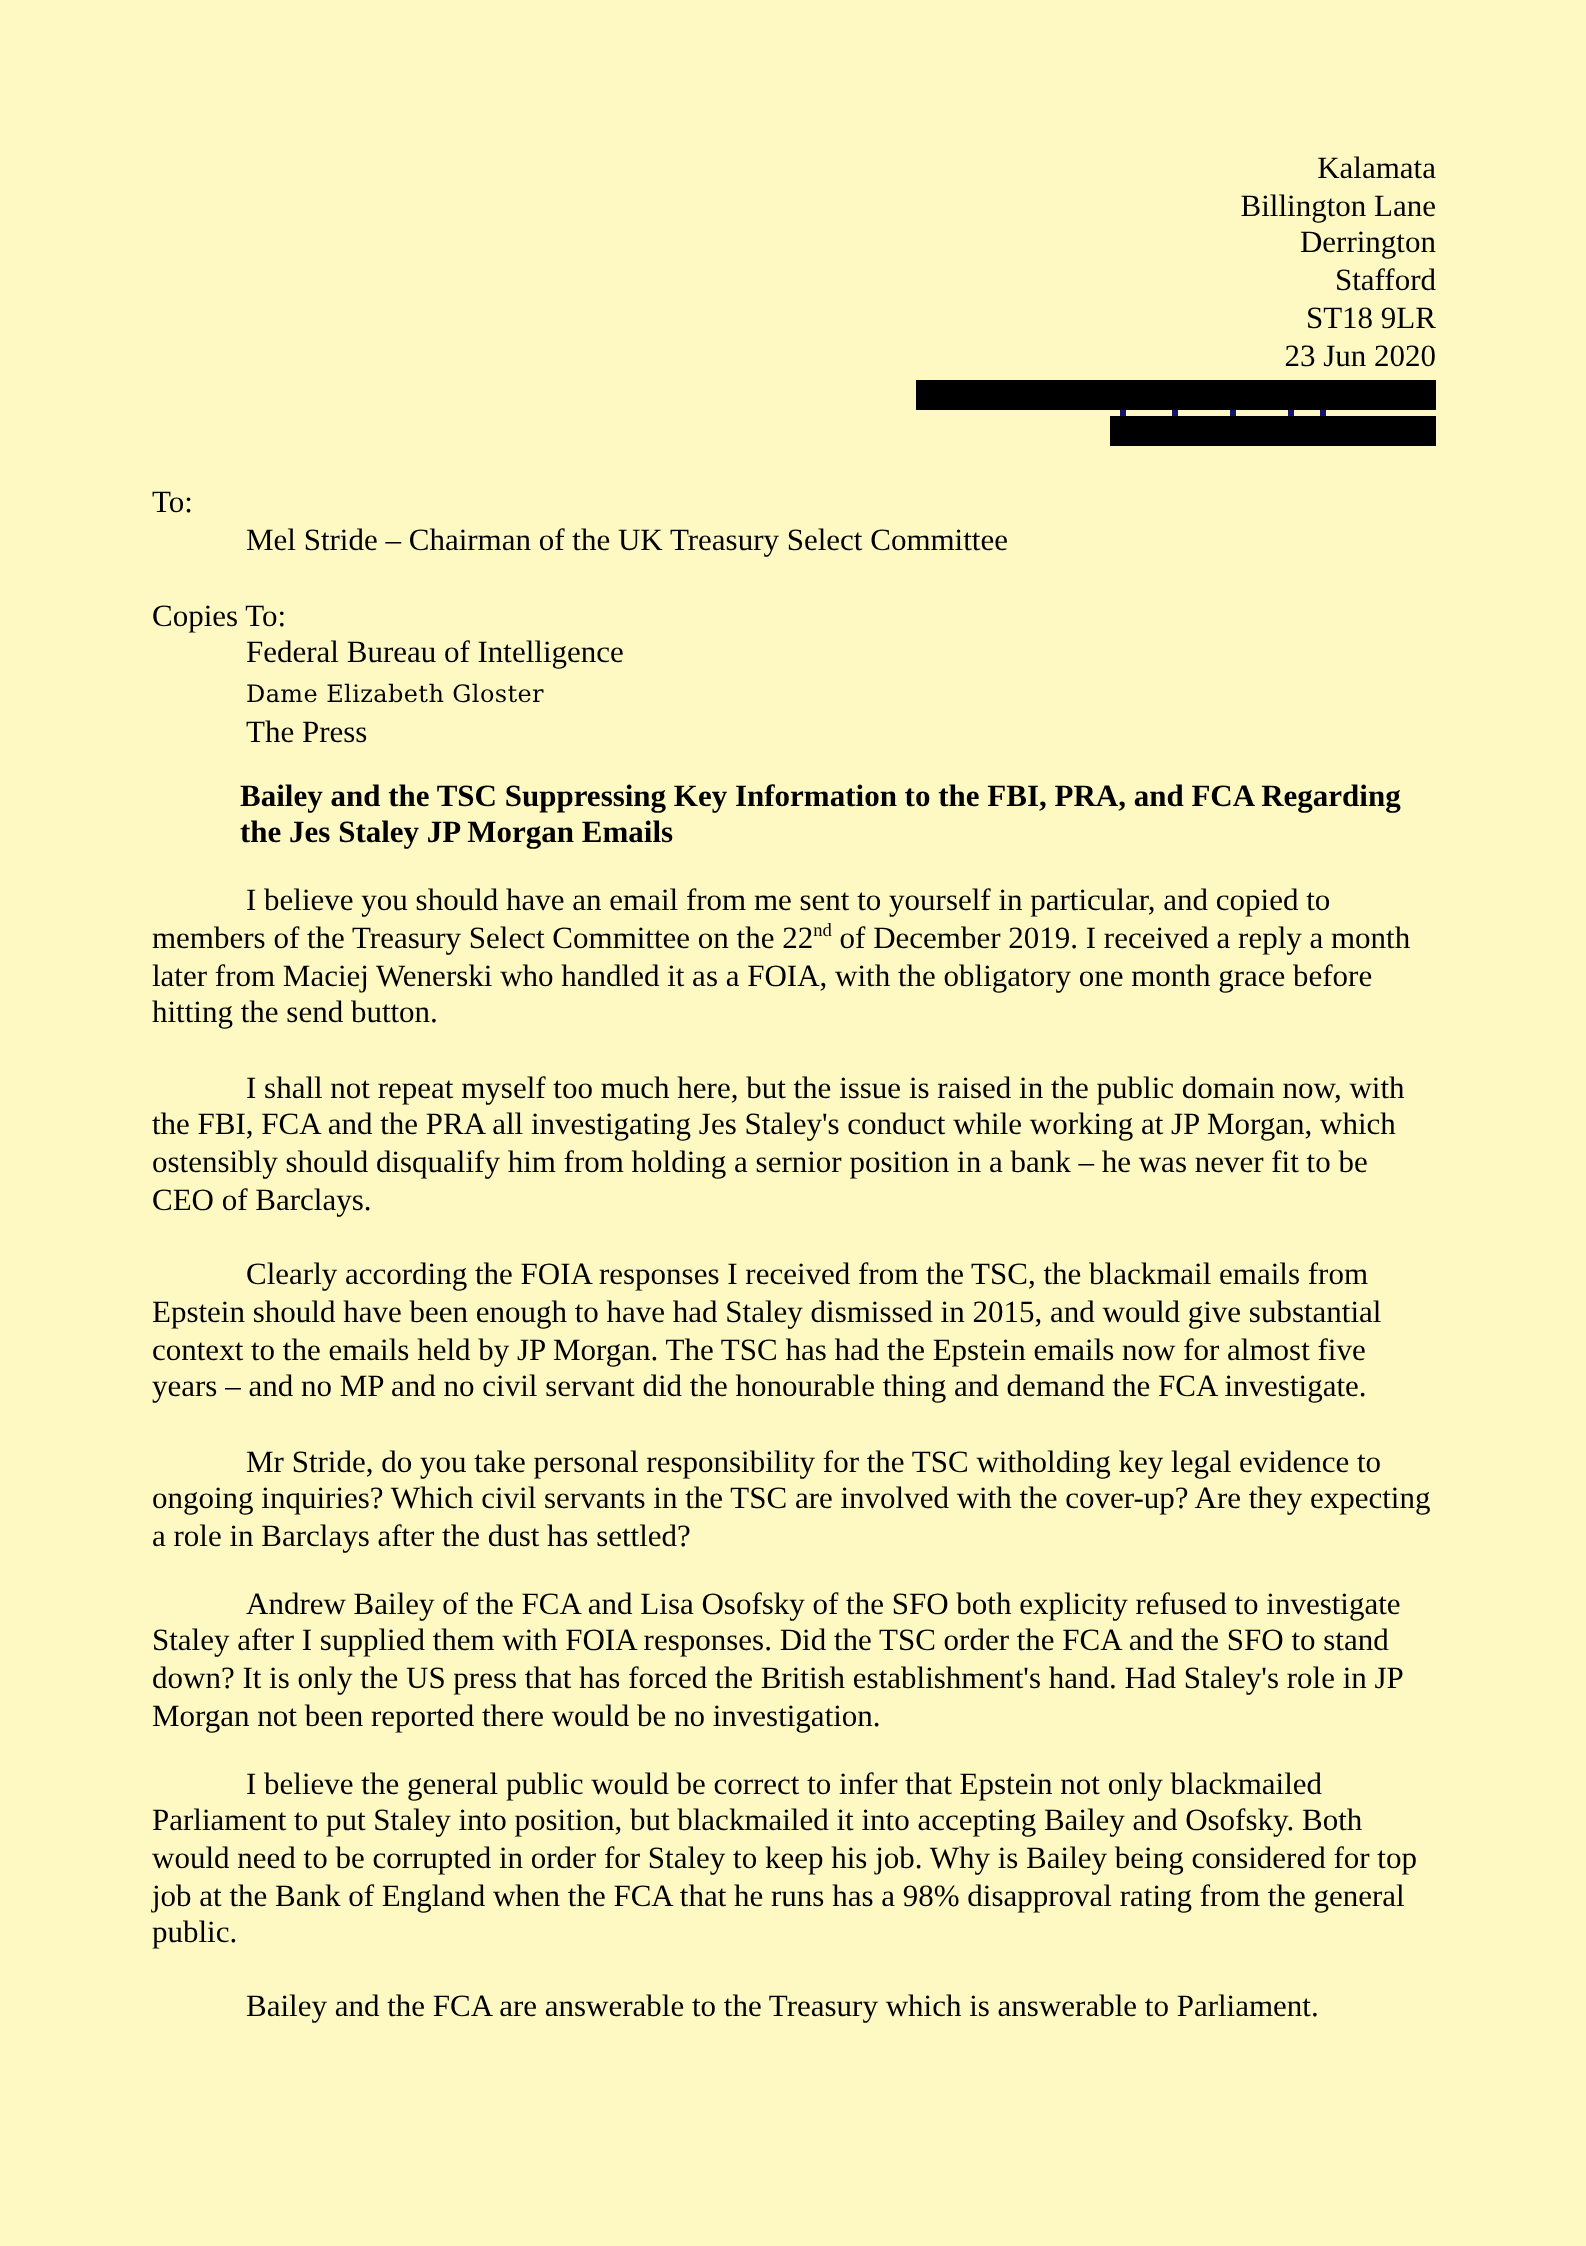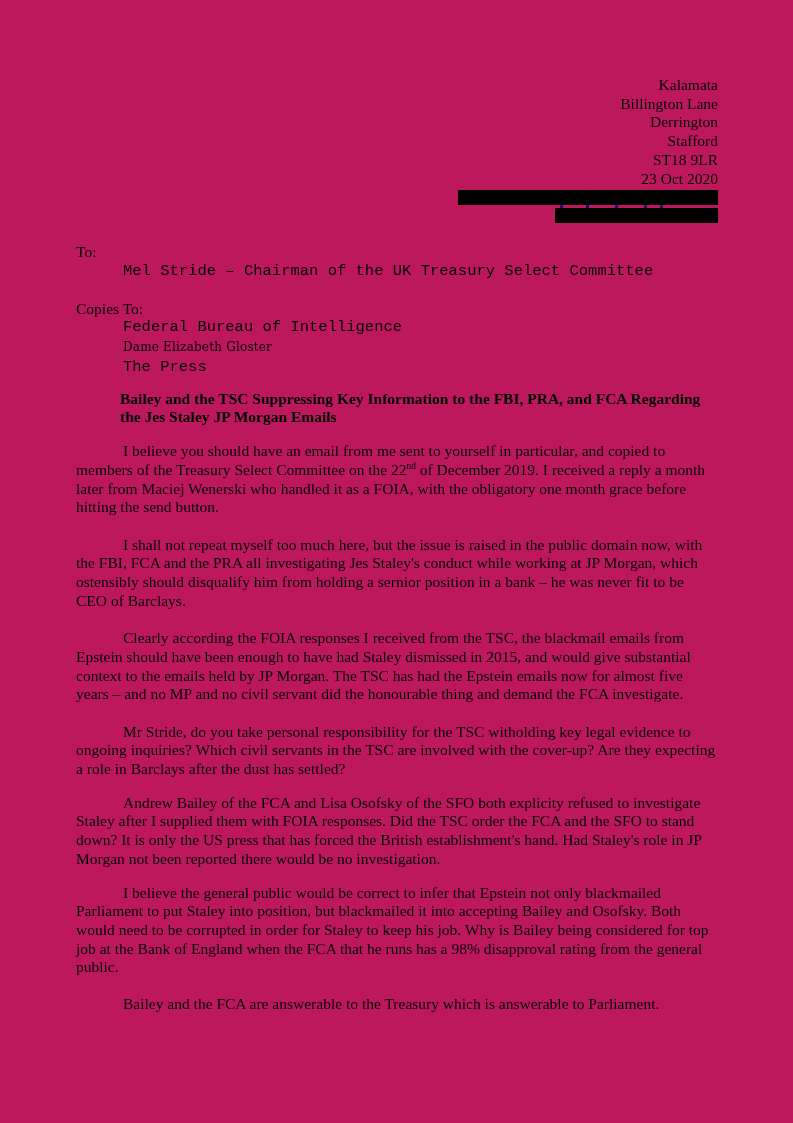--- a/index.html
+++ b/index.html
@@ -1,20 +1,20 @@
 <!DOCTYPE html>
 <html><head>
 <meta charset="utf-8">
 <style>
   html, body { margin: 0; padding: 0; background: #ffffff; }
   .page {
     position: relative;
     width: 793px;
     height: 1123px;
-    background: #be185d;
+    background: #fef9c3;
     color: #000000;
     font-family: "Liberation Serif", serif;
     font-size: 15.5px;
     line-height: 18.7px;
     overflow: hidden;
     box-sizing: border-box;
     padding: 76px 75px 0 76px;
   }
   .sender {
     text-align: right;
@@ -34,21 +34,21 @@
     position: absolute;
     top: 15px;
     left: 102px;
     width: 3px;
     height: 3px;
     background: #14146a;
     box-shadow: 26px 0 0 #14146a, 55px 0 0 #14146a, 84px 0 0 #14146a, 100px 0 0 #14146a;
   }
   .to-block { margin-top: 20px; }
   .copies-block { margin-top: 19px; }
-  .indent { padding-left: 47px; font-family: Liberation Mono, monospace; }
+  .indent { padding-left: 47px; }
   .dame {
     font-family: "DejaVu Serif", serif;
     font-size: 12px;
     line-height: 21px;
     letter-spacing: 0.2px;
   }
   .subject {
     margin-top: 13px;
     font-weight: bold;
     margin-left: 44px;
@@ -71,21 +71,21 @@
 <body>
 
 <div class="page">
 
   <div class="sender">
     <div>Kalamata</div>
     <div>Billington Lane</div>
     <div>Derrington</div>
     <div>Stafford</div>
     <div>ST18 9LR</div>
-    <div>23 Oct 2020</div>
+    <div>23 Jun 2020</div>
   </div>
 
   <div class="redactions">
     <div class="bar bar1"></div>
     <div class="peek"></div>
     <div class="bar bar2"></div>
   </div>
 
   <div class="to-block">
     <div>To:</div>

